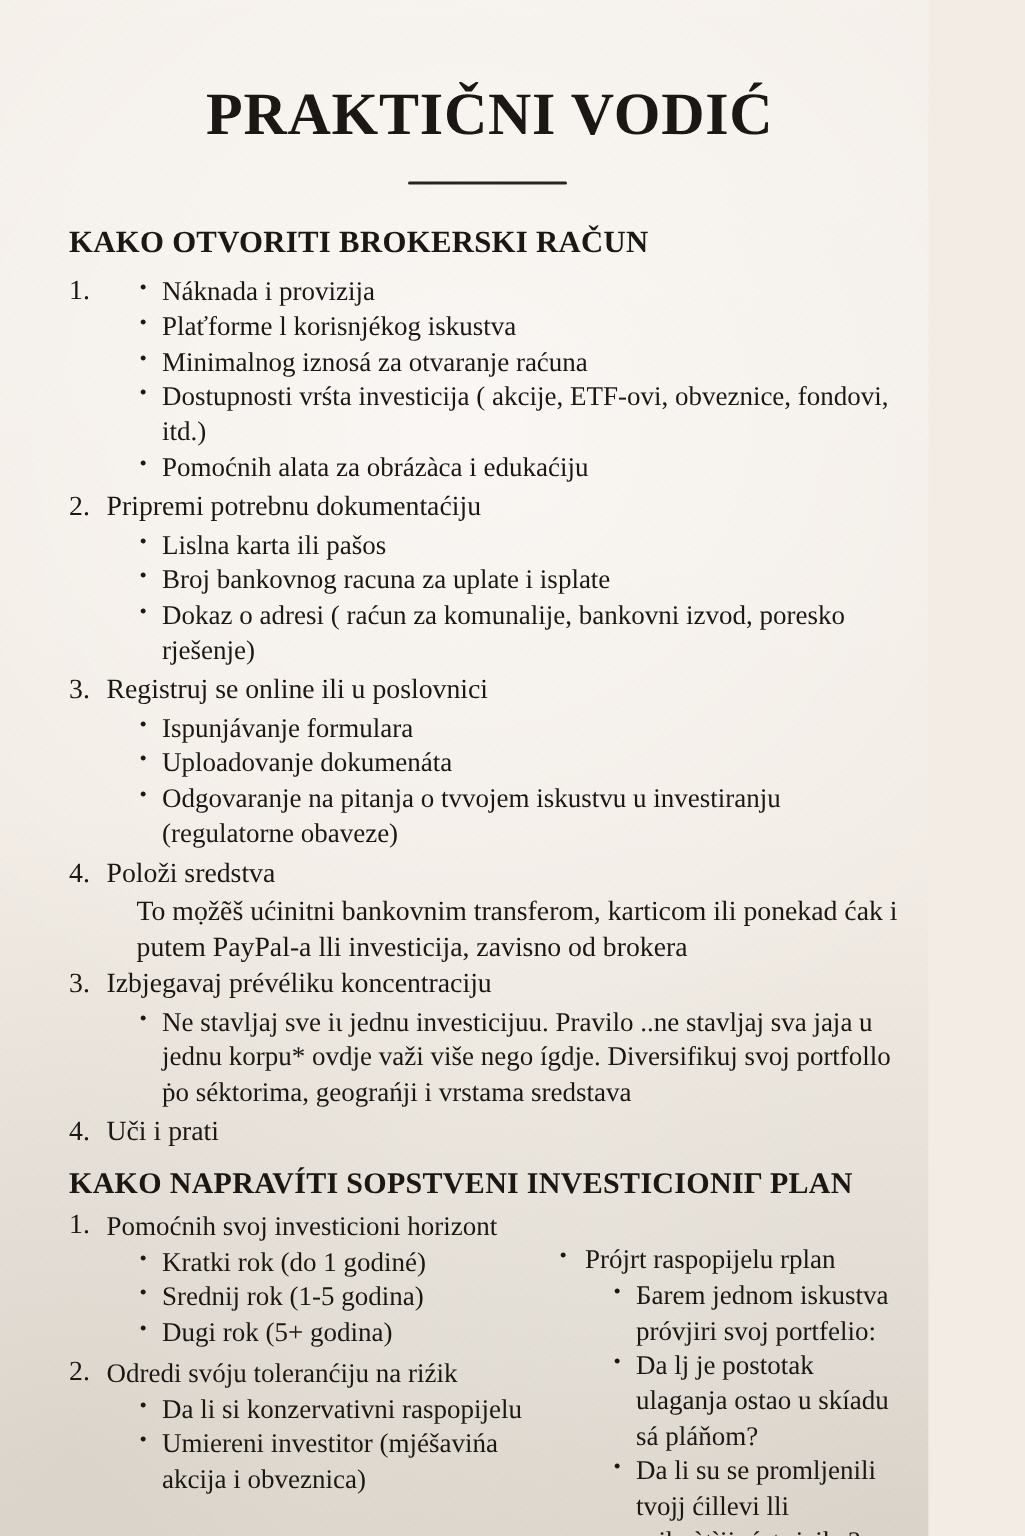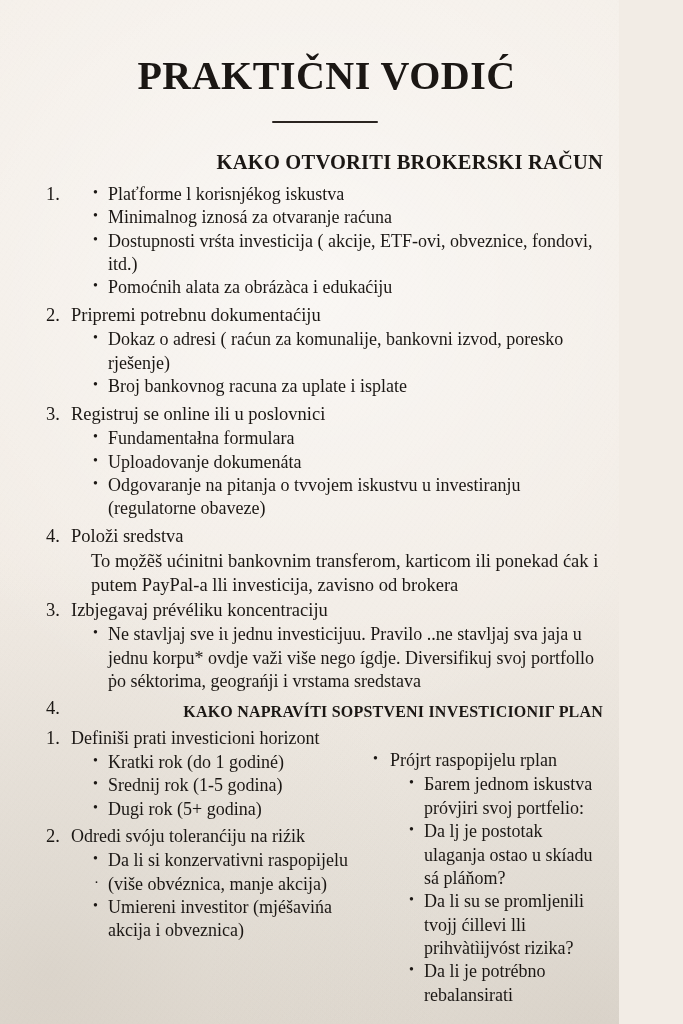--- a/index.html
+++ b/index.html
@@ -72,26 +72,25 @@
     border-radius: 1px;
   }
 
   
   .section-heading {
     font-weight: bold;
     font-size: 20.5px;
     letter-spacing: 0.2px;
     margin: 28px 0 9px 0;
     line-height: 1.1;
-    text-align: right;
   }
   .section-heading.tight {
     margin-top: 10px;
     margin-bottom: 6px;
-    font-size: 16px;
+    font-size: 20px;
   }
 
   
   ol.steps {
     list-style: none;
     margin: 0;
     padding: 0;
   }
   ol.steps > li {
     position: relative;
@@ -198,41 +197,43 @@
     <h1 class="doc-title">PRAKTIČNI VODIĆ</h1>
     <div class="title-rule"></div>
 
     <h2 class="section-heading">KAKO OTVORITI BROKERSKI RAČUN</h2>
 
     <ol class="steps">
 
       <li>
         <span class="step-num">1.</span>
         <ul class="subs">
+          <li>Náknada i provizija</li>
           <li>Plaťforme l korisnjékog iskustva</li>
           <li>Minimalnog iznosá za otvaranje raćuna</li>
           <li>Dostupnosti vrśta investicija ( akcije, ETF-ovi, obveznice, fondovi, itd.)</li>
           <li>Pomoćnih alata za obrázàca i edukaćiju</li>
         </ul>
       </li>
 
       <li>
         <span class="step-num">2.</span>
         <span class="step-title">Pripremi potrebnu dokumentaćiju</span>
         <ul class="subs">
+          <li>Lislna karta ili pašos</li>
+          <li>Broj bankovnog racuna za uplate i isplate</li>
           <li>Dokaz o adresi ( raćun za komunalije, bankovni izvod, poresko rješenje)</li>
-          <li>Broj bankovnog racuna za uplate i isplate</li>
         </ul>
       </li>
 
       <li>
         <span class="step-num">3.</span>
         <span class="step-title">Registruj se online ili u poslovnici</span>
         <ul class="subs">
-          <li>Fundamentałna formulara</li>
+          <li>Ispunjávanje formulara</li>
           <li>Uploadovanje dokumenáta</li>
           <li>Odgovaranje na pitanja o tvvojem iskustvu u investiranju (regulatorne obaveze)</li>
         </ul>
       </li>
 
       <li>
         <span class="step-num">4.</span>
         <span class="step-title">Položi sredstva</span>
         <span class="step-para">To mọžẽš ućinitni bankovnim transferom, karticom ili ponekad ćak i putem PayPal-a lli investicija, zavisno od brokera</span>
       </li>
@@ -240,45 +241,45 @@
       <li>
         <span class="step-num">3.</span>
         <span class="step-title">Izbjegavaj prévéliku koncentraciju</span>
         <ul class="subs">
           <li>Ne stavljaj sve iι jednu investicijuu. Pravilo ..ne stavljaj sva jaja u jednu korpu* ovdje važi više nego ígdje. Diversifikuj svoj portfollo ṗo séktorima, geograńji i vrstama sredstava</li>
         </ul>
       </li>
 
       <li>
         <span class="step-num">4.</span>
+        <span class="step-title">Uči i prati</span>
       </li>
 
     </ol>
 
     <h2 class="section-heading tight">KAKO NAPRAVÍTI SOPSTVENI INVESTICIONIΓ PLAN</h2>
 
     <div class="two-col">
 
       <div class="col-left">
         <ol class="steps">
           <li>
             <span class="step-num">1.</span>
-            <span class="step-title">Definiši prati investicioni horizont</span>
+            <span class="step-title">Pomoćnih svoj investicioni horizont</span>
             <ul class="subs">
               <li>Kratki rok (do 1 godiné)</li>
               <li>Srednij rok (1-5 godina)</li>
               <li>Dugi rok (5+ godina)</li>
             </ul>
           </li>
           <li>
             <span class="step-num">2.</span>
             <span class="step-title">Odredi svóju toleranćiju na riźik</span>
             <ul class="subs">
               <li>Da li si konzervativni raspopijelu</li>
-              <li class="no-bullet-dot">(više obvéznica, manje akcija)</li>
               <li>Umiereni investitor (mjéšavińa akcija i obveznica)</li>
             </ul>
           </li>
         </ol>
       </div>
 
       <div class="col-right">
         <ul class="toplevel">
           <li>
             <span>Prójrt  raspopijelu rplan</span>

